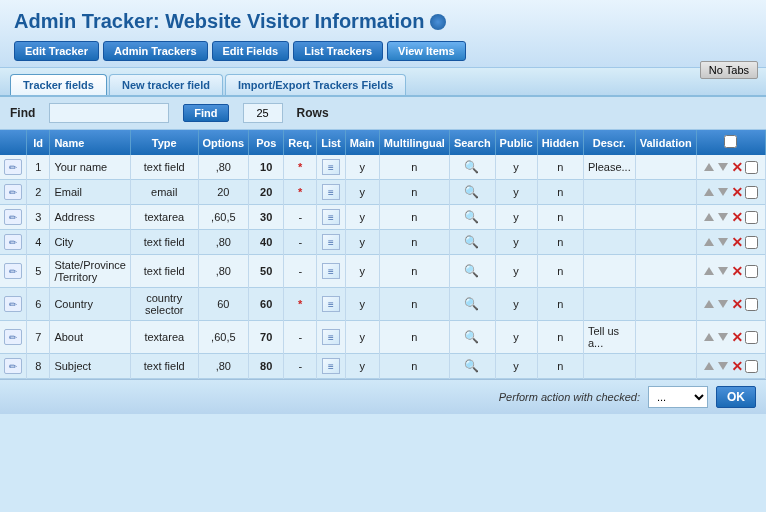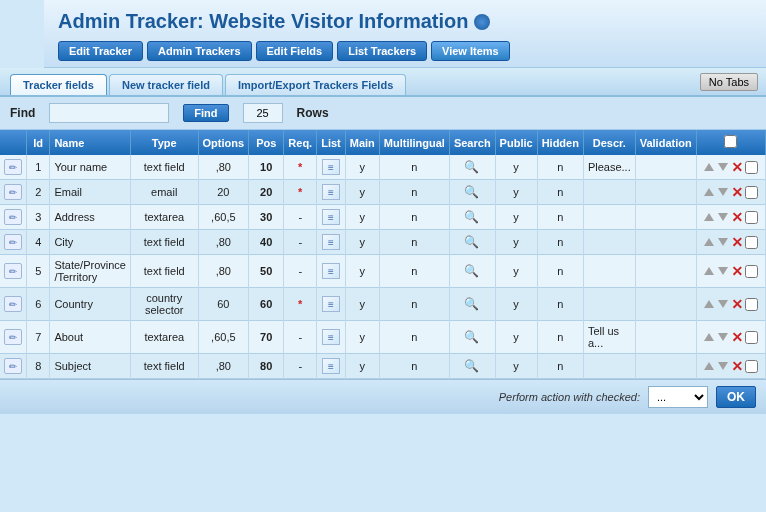--- a/index.html
+++ b/index.html
@@ -7,21 +7,20 @@
       font-family: Arial, sans-serif;
       font-size: 12px;
       background: #d0e8f8;
       width: 766px;
       min-height: 512px;
     }
     .page-header {
       background: linear-gradient(180deg, #e8f4fd 0%, #c5dff5 100%);
       padding: 10px 14px 6px 14px;
       border-bottom: 1px solid #a0c8e8;
-      margin-left: 44px;
     }
     .page-title {
       font-size: 20px;
       font-weight: bold;
       color: #1a5a9a;
       margin-bottom: 8px;
       display: flex;
       align-items: center;
       gap: 6px;
     }
@@ -69,21 +68,21 @@
       color: #1a5a9a;
     }
     .tab.active {
       background: linear-gradient(180deg, #ffffff 0%, #e8f4fd 100%);
       border-color: #5a9cc8;
       z-index: 1;
     }
     .no-tabs-btn {
       position: absolute;
       right: 8px;
-      bottom: 4px;
+      bottom: 16px;
       background: linear-gradient(180deg, #e8e8e8 0%, #c8c8c8 100%);
       border: 1px solid #999;
       padding: 2px 8px;
       font-size: 11px;
       cursor: pointer;
       border-radius: 2px;
       margin-left: 20px;
     }
     .toolbar {
       background: #cce4f5;

